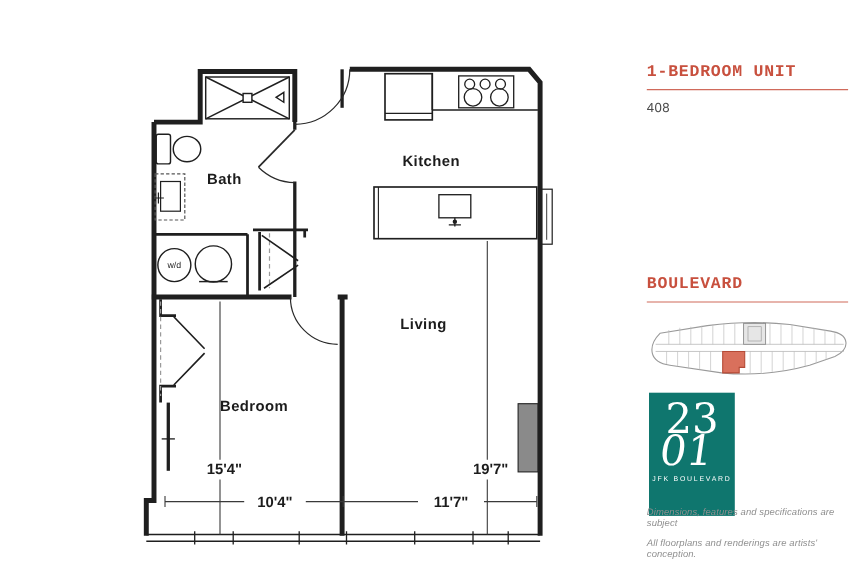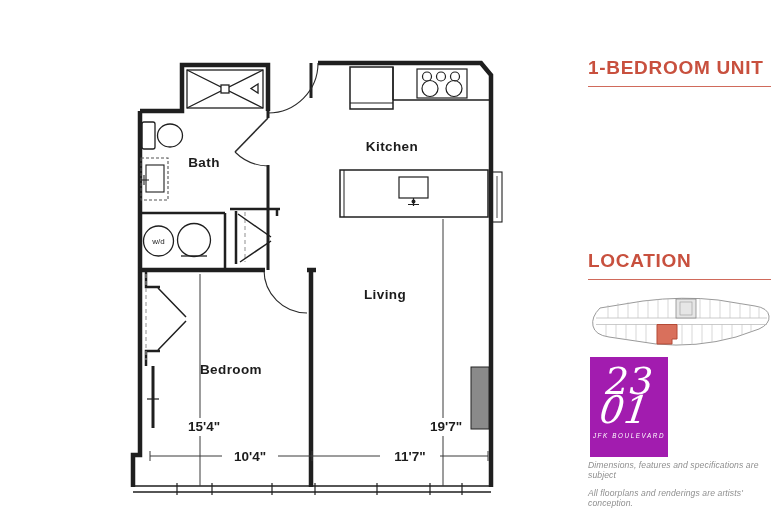--- a/index.html
+++ b/index.html
@@ -9,25 +9,25 @@
   }
   
   .plan-wrap{position:absolute;left:0;top:0;width:560px;height:517px;}
   .plan-wrap svg{display:block;}
   text.room-label{font-family:"Liberation Sans",sans-serif;font-weight:700;font-size:13.5px;fill:#1c1c1c;letter-spacing:.4px;}
   text.dim-label{font-family:"Liberation Sans",sans-serif;font-weight:700;font-size:13.5px;fill:#1c1c1c;}
   text.small-label{font-family:"Liberation Sans",sans-serif;font-size:8px;fill:#1c1c1c;}
   
   .sidebar{position:absolute;left:588px;top:0;width:188px;height:517px;}
   .sb-section{position:absolute;left:0;width:185px;}
-  .sb-heading{margin:0;font-size:19px;font-weight:700;letter-spacing:.7px;color:#c8503e;}
+  .sb-heading{margin:0;font-size:15px;font-weight:700;letter-spacing:.7px;color:#c8503e;font-family:Liberation Mono, monospace;}
   .sb-rule{border:0;border-top:1.4px solid rgba(200,80,62,.85);margin:7px 0 0 0;width:183px;}
   .unit-number{margin-top:9px;font-size:12px;color:#4a4a4a;letter-spacing:.4px;}
   .loc-map{margin-top:11px;display:block;}
-  .logo-box{position:absolute;left:2px;top:357px;width:78px;height:100px;background:#a21caf;color:#ffffff;font-style:italic;}
+  .logo-box{position:absolute;left:2px;top:357px;width:78px;height:112px;background:#0f766e;color:#ffffff;}
   .logo-num{font-family:"DejaVu Serif",serif;font-size:38px;line-height:.78;font-weight:400;}
   .logo-23{padding:10px 0 0 15px;}
   .logo-01{padding:0 0 0 10px;margin-top:-1px;transform:skewX(-8deg);}
   .logo-street{font-family:"Liberation Sans",sans-serif;font-size:6.3px;letter-spacing:1.6px;text-align:center;margin-top:7px;color:#fff;}
   .disclaimer{position:absolute;left:0;top:460px;width:190px;}
   .disclaimer p{margin:0 0 7.5px 0;font-style:italic;font-size:8.6px;line-height:1.2;color:#8f8f8f;letter-spacing:.1px;}
 </style>
 </head>
 <body>
 
@@ -144,24 +144,25 @@
   <text class="dim-label" x="446" y="431" text-anchor="middle">19'7"</text>
   <text class="dim-label" x="410" y="461" text-anchor="middle">11'7"</text>
 </svg>
 </div>
 
 <div class="sidebar">
 
   <div class="sb-section" style="top:57px">
     <h1 class="sb-heading">1-BEDROOM UNIT</h1>
     <hr class="sb-rule">
+    <div class="unit-number">408</div>
   </div>
 
   <div class="sb-section" style="top:250px">
-    <h1 class="sb-heading">LOCATION</h1>
+    <h1 class="sb-heading">BOULEVARD</h1>
     <hr class="sb-rule">
     <svg class="loc-map" width="187" height="66" viewBox="0 0 187 66">
       <path d="M 12,17 L 55,10 Q 95,5 130,9 L 167,15 Q 180,17 181,25 Q 182,33 171,38 L 148,46 Q 108,57 68,53 L 21,46 Q 7,44 5,35 Q 3,26 12,17 Z" fill="#ffffff" stroke="#9a9a9a" stroke-width="1"></path>
       <g stroke="#b5b5b5" stroke-width=".7">
         <path d="M 8,27 L 179,27 M 8,33.5 L 179,33.5"></path>
       </g>
       <g stroke="#bcbcbc" stroke-width=".6">
         <path d="M 20,14 V 27 M 30,12 V 27 M 40,11 V 27 M 50,10 V 27 M 60,9 V 27 M 70,8 V 27 M 80,8 V 27 M 112,8 V 27 M 122,9 V 27 M 132,9 V 27 M 142,11 V 27 M 152,12 V 27 M 162,14 V 27 M 171,17 V 27"></path>
         <path d="M 18,33.5 V 45 M 28,33.5 V 47 M 38,33.5 V 49 M 48,33.5 V 50 M 58,33.5 V 51 M 94,33.5 V 54 M 104,33.5 V 54 M 114,33.5 V 52 M 124,33.5 V 51 M 134,33.5 V 49 M 144,33.5 V 47 M 154,33.5 V 44 M 163,33.5 V 41"></path>
       </g>

